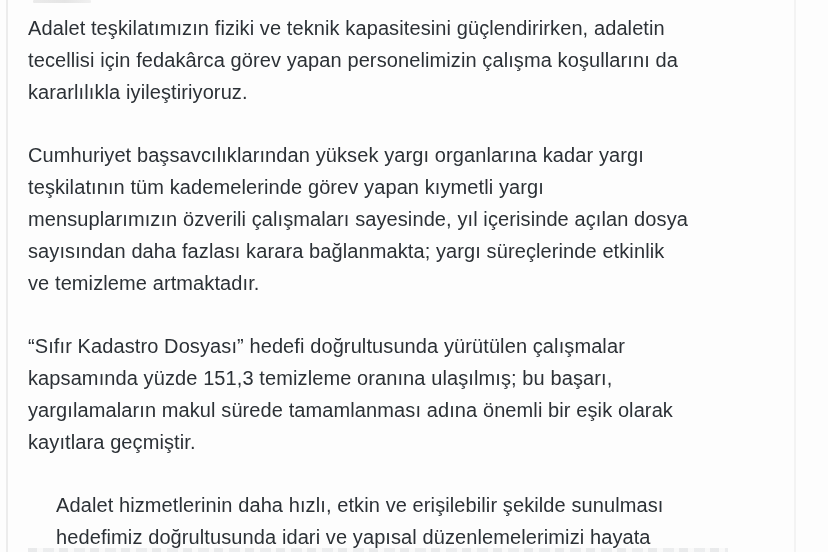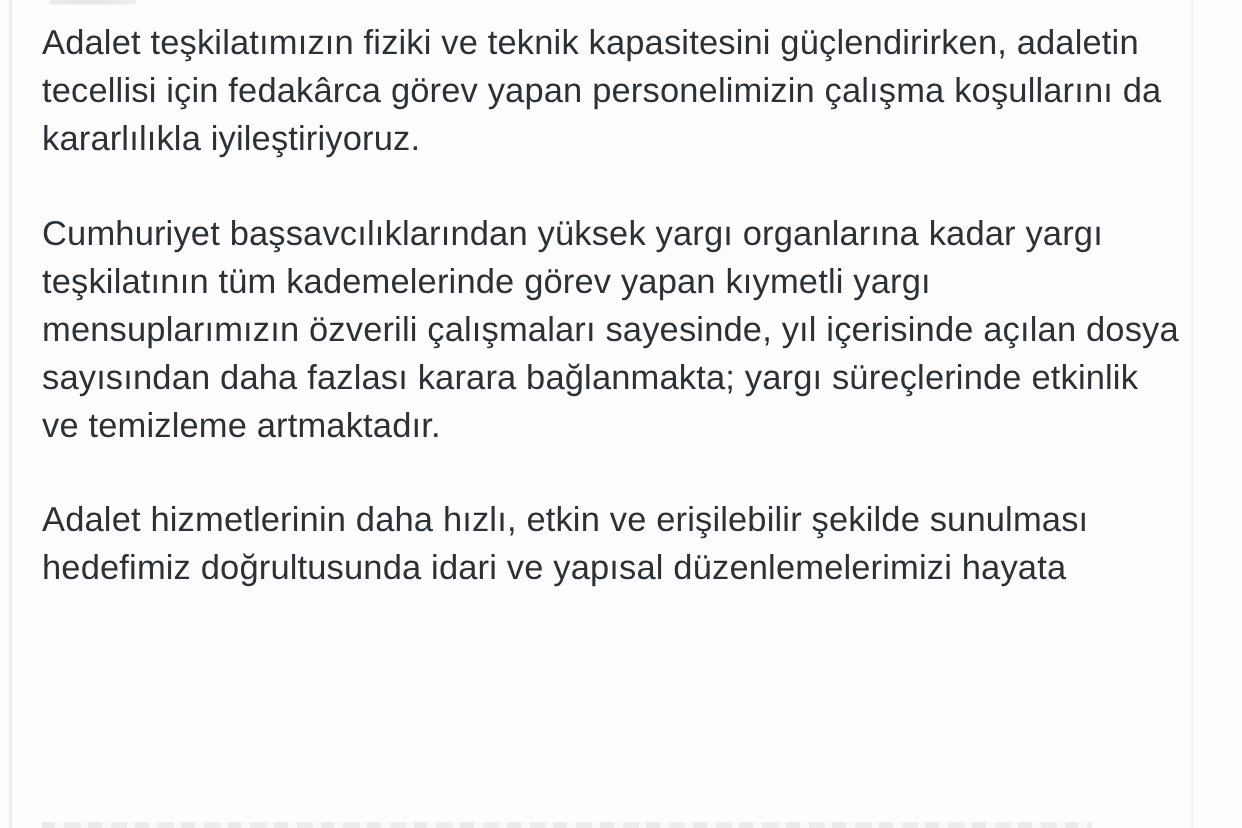--- a/index.html
+++ b/index.html
@@ -65,50 +65,54 @@
     );
     opacity: 0.55;
   }
 
   .post-text {
     position: absolute;
     left: 28px;
     top: 12px;
     width: 772px;
     color: #2c3136;
-    font-size: 23px;
+    font-size: 20px;
     line-height: 32px;
     letter-spacing: 0.1px;
   }
 
   .post-text p {
     white-space: pre-line;
     margin: 0 0 31px 0;
   }
 
-  .post-text p:last-child { margin-bottom: 0; }
+  .post-text p:last-child { margin-bottom: 0; margin-left: 28px; }
 </style>
 </head>
 <body>
 
 <div class="page">
 
   <div class="rule-left"></div>
   <div class="rule-right"></div>
 
   <div class="top-cutoff-fragment"></div>
 
   <article class="post-text">
     <p>Adalet teşkilatımızın fiziki ve teknik kapasitesini güçlendirirken, adaletin
 tecellisi için fedakârca görev yapan personelimizin çalışma koşullarını da
 kararlılıkla iyileştiriyoruz.</p>
     <p>Cumhuriyet başsavcılıklarından yüksek yargı organlarına kadar yargı
 teşkilatının tüm kademelerinde görev yapan kıymetli yargı
 mensuplarımızın özverili çalışmaları sayesinde, yıl içerisinde açılan dosya
 sayısından daha fazlası karara bağlanmakta; yargı süreçlerinde etkinlik
 ve temizleme artmaktadır.</p>
+    <p>“Sıfır Kadastro Dosyası” hedefi doğrultusunda yürütülen çalışmalar
+kapsamında yüzde 151,3 temizleme oranına ulaşılmış; bu başarı,
+yargılamaların makul sürede tamamlanması adına önemli bir eşik olarak
+kayıtlara geçmiştir.</p>
     <p>Adalet hizmetlerinin daha hızlı, etkin ve erişilebilir şekilde sunulması
 hedefimiz doğrultusunda idari ve yapısal düzenlemelerimizi hayata</p>
   </article>
 
   <div class="bottom-cutoff-fragment"></div>
 
 </div>
 
 </body></html>

